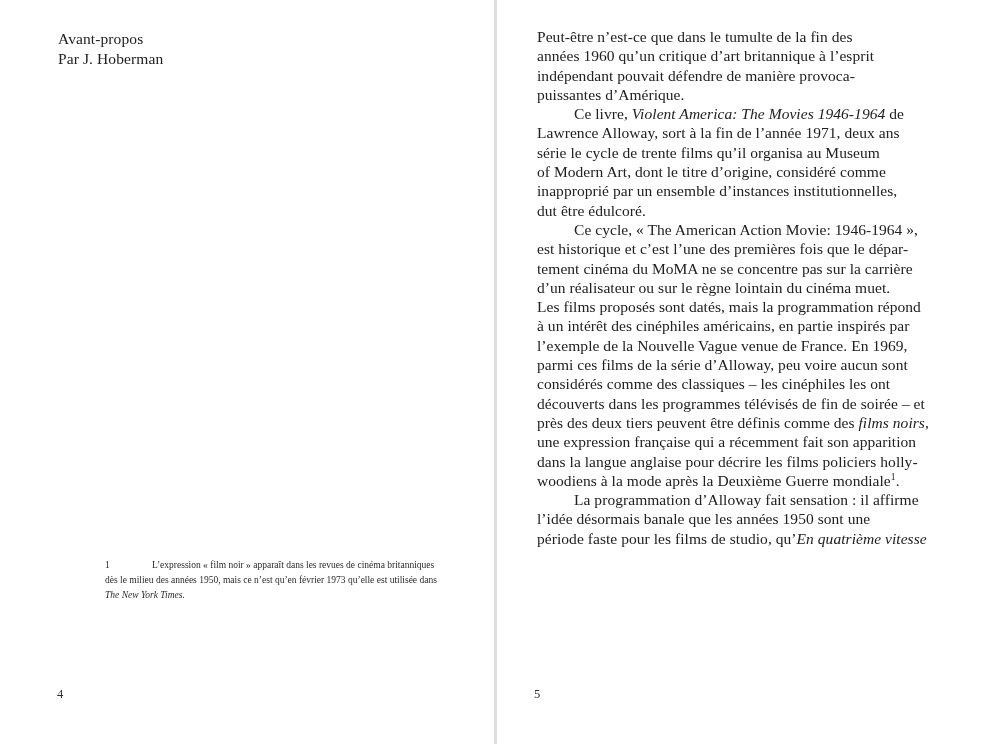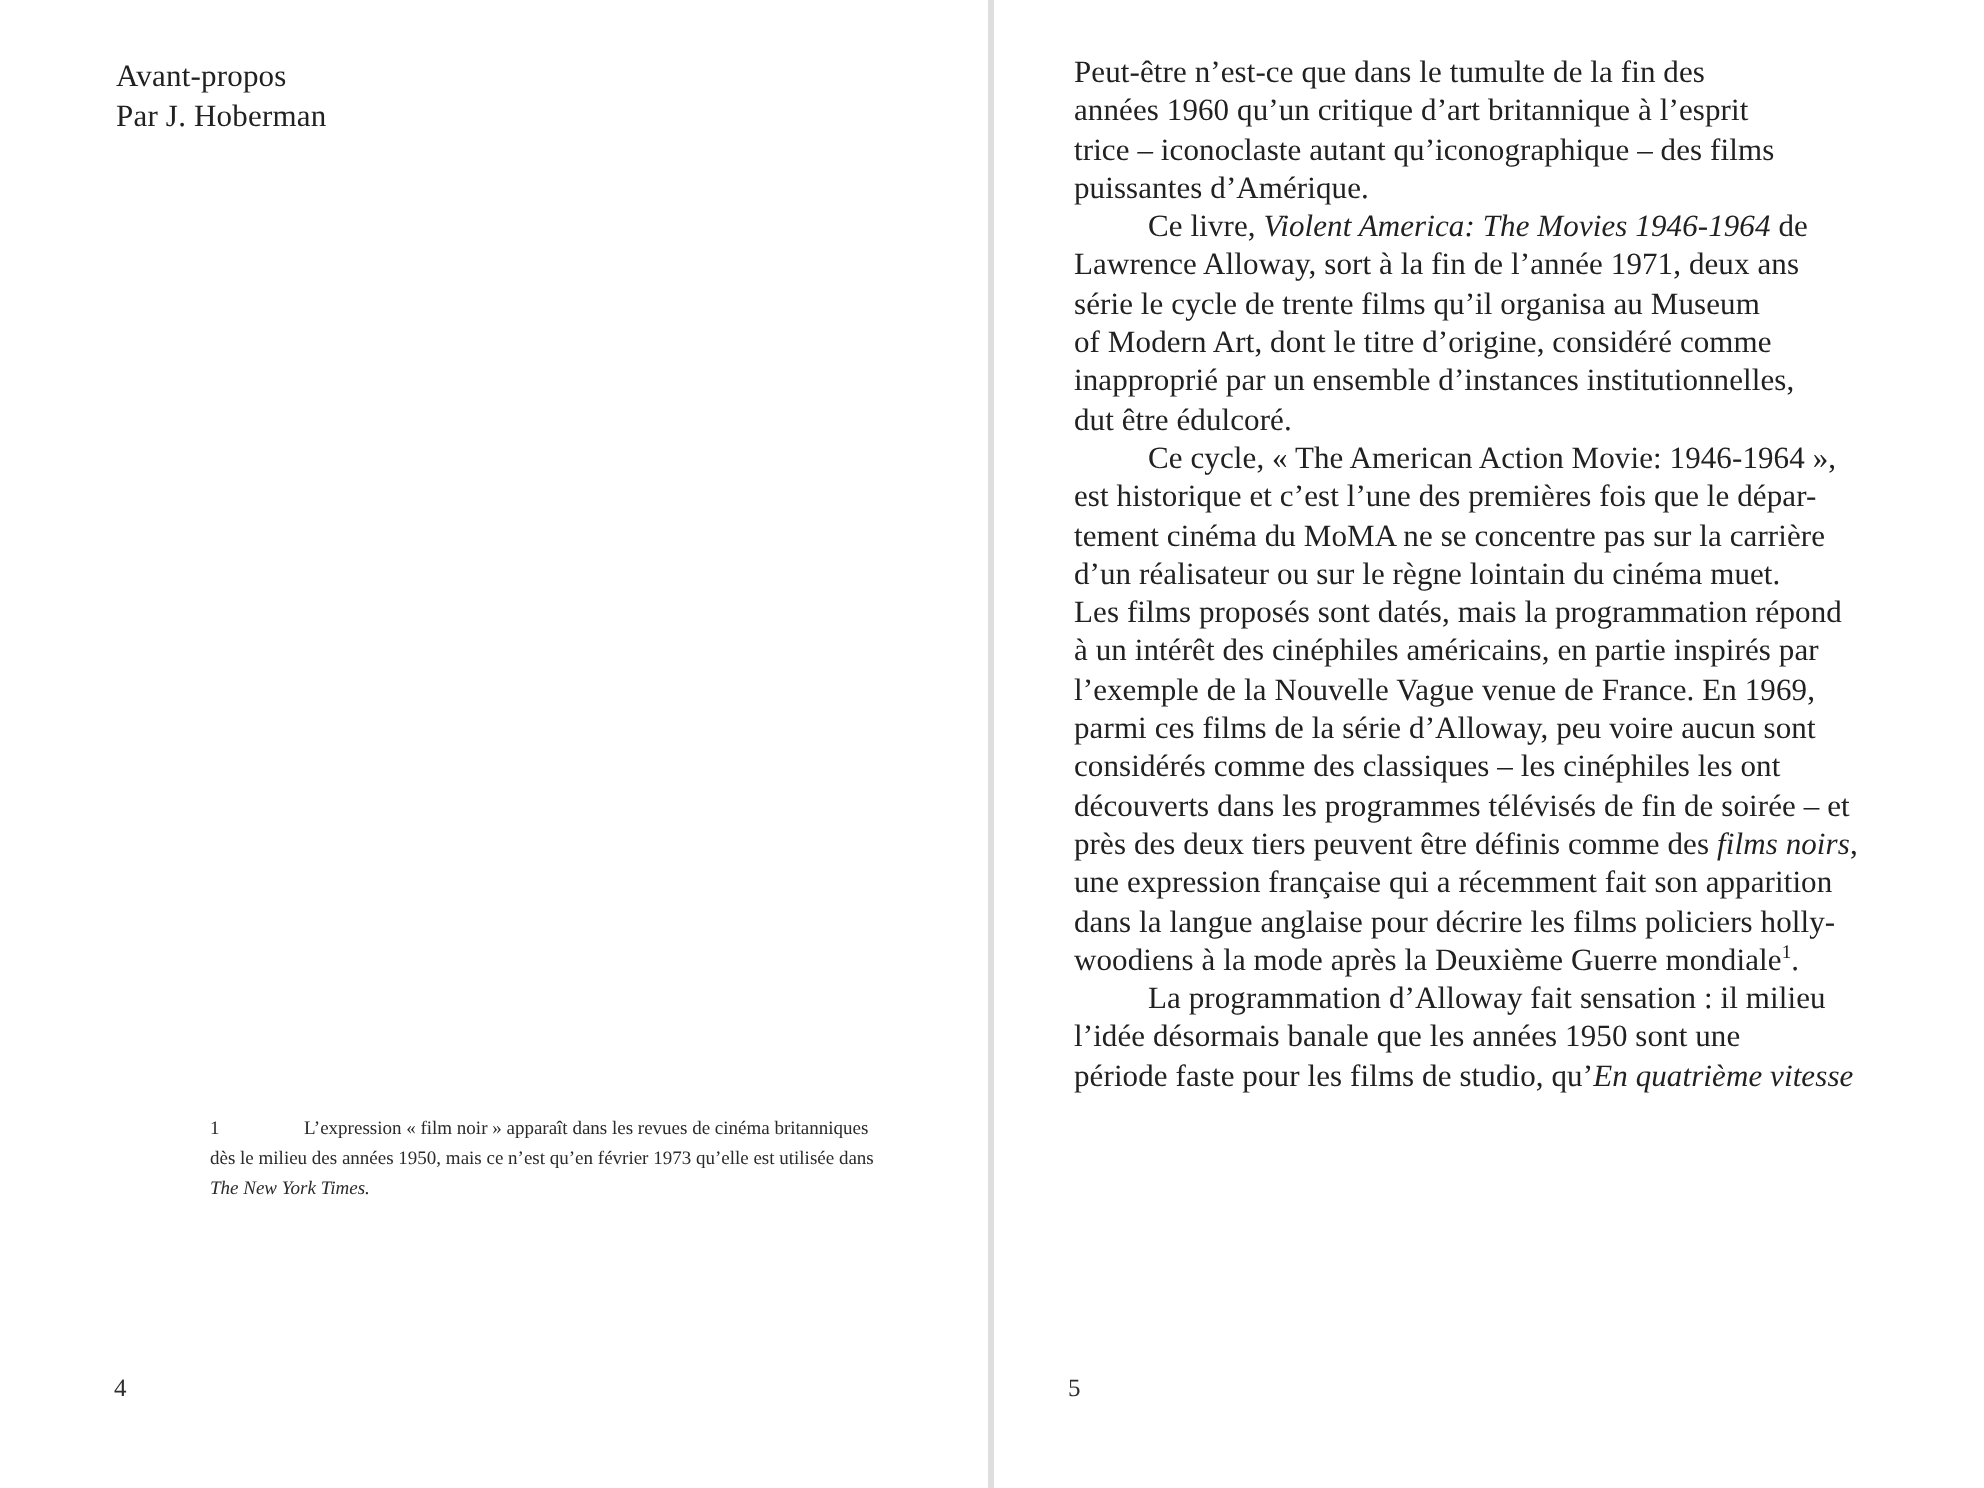--- a/index.html
+++ b/index.html
@@ -65,21 +65,21 @@
     </div>
   <div class="pagenum" id="pn-left">4</div>
 </div>
 
 <div id="divider"></div>
 
 <div class="page" id="right-page">
   <div class="bodycol">
       <div class="tline"><span>Peut-être n’est-ce que dans le tumulte de la fin des</span></div>
       <div class="tline"><span>années 1960 qu’un critique d’art britannique à l’esprit</span></div>
-      <div class="tline"><span>trice – iconoclaste autant qu’iconographique – des films</span></div>
+      <div class="tline"><span>indépendant pouvait défendre de manière provoca-</span></div>
       <div class="tline"><span>puissantes d’Amérique.</span></div>
       <div class="tline ind"><span>Ce livre, </span><i>Violent America: The Movies 1946-1964</i><span> de</span></div>
       <div class="tline"><span>Lawrence Alloway, sort à la fin de l’année 1971, deux ans</span></div>
       <div class="tline"><span>série le cycle de trente films qu’il organisa au Museum</span></div>
       <div class="tline"><span>of Modern Art, dont le titre d’origine, considéré comme</span></div>
       <div class="tline"><span>inapproprié par un ensemble d’instances institutionnelles,</span></div>
       <div class="tline"><span>dut être édulcoré.</span></div>
       <div class="tline ind"><span>Ce cycle, « The American Action Movie: 1946-1964 »,</span></div>
       <div class="tline"><span>est historique et c’est l’une des premières fois que le dépar-</span></div>
       <div class="tline"><span>tement cinéma du MoMA ne se concentre pas sur la carrière</span></div>
@@ -87,18 +87,18 @@
       <div class="tline"><span>Les films proposés sont datés, mais la programmation répond</span></div>
       <div class="tline"><span>à un intérêt des cinéphiles américains, en partie inspirés par</span></div>
       <div class="tline"><span>l’exemple de la Nouvelle Vague venue de France. En 1969,</span></div>
       <div class="tline"><span>parmi ces films de la série d’Alloway, peu voire aucun sont</span></div>
       <div class="tline"><span>considérés comme des classiques – les cinéphiles les ont</span></div>
       <div class="tline"><span>découverts dans les programmes télévisés de fin de soirée – et</span></div>
       <div class="tline"><span>près des deux tiers peuvent être définis comme des </span><i>films noirs</i><span>,</span></div>
       <div class="tline"><span>une expression française qui a récemment fait son apparition</span></div>
       <div class="tline"><span>dans la langue anglaise pour décrire les films policiers holly-</span></div>
       <div class="tline"><span>woodiens à la mode après la Deuxième Guerre mondiale</span><sup>1</sup><span>.</span></div>
-      <div class="tline ind"><span>La programmation d’Alloway fait sensation : il milieu</span></div>
+      <div class="tline ind"><span>La programmation d’Alloway fait sensation : il affirme</span></div>
       <div class="tline"><span>l’idée désormais banale que les années 1950 sont une</span></div>
       <div class="tline"><span>période faste pour les films de studio, qu’</span><i>En quatrième vitesse</i></div>
     </div>
   <div class="pagenum" id="pn-right">5</div>
 </div>
 
 </body></html>

